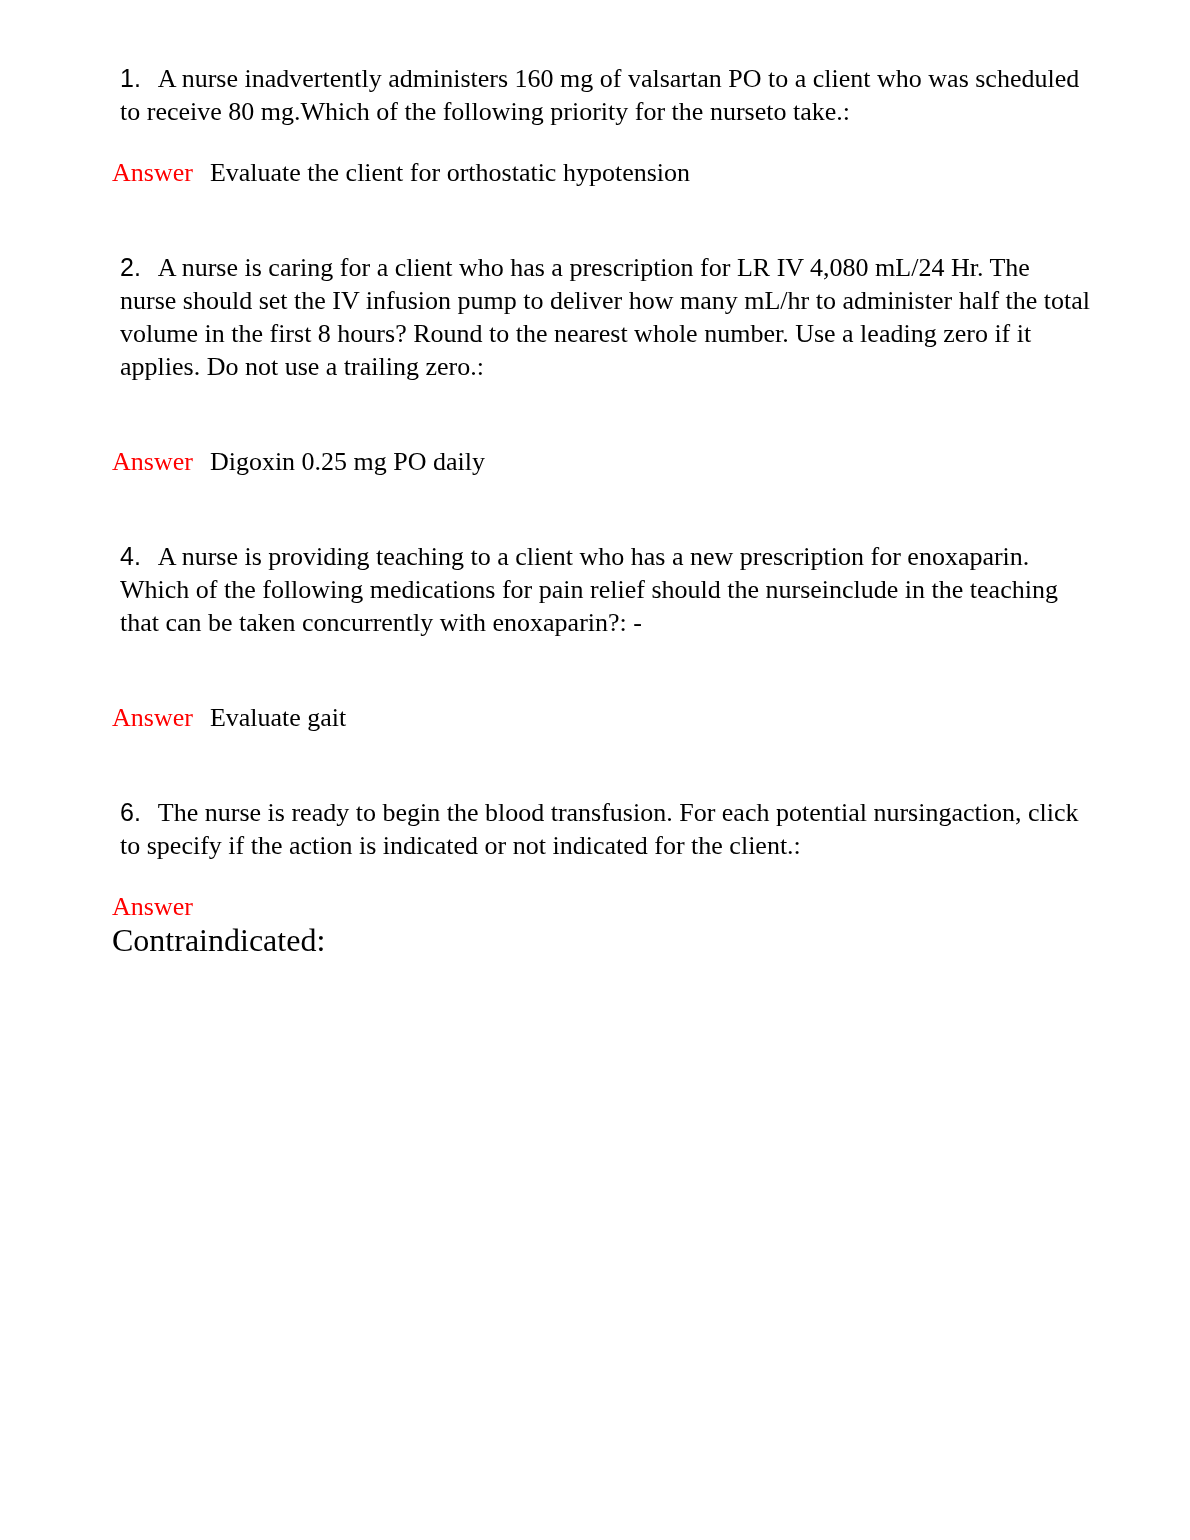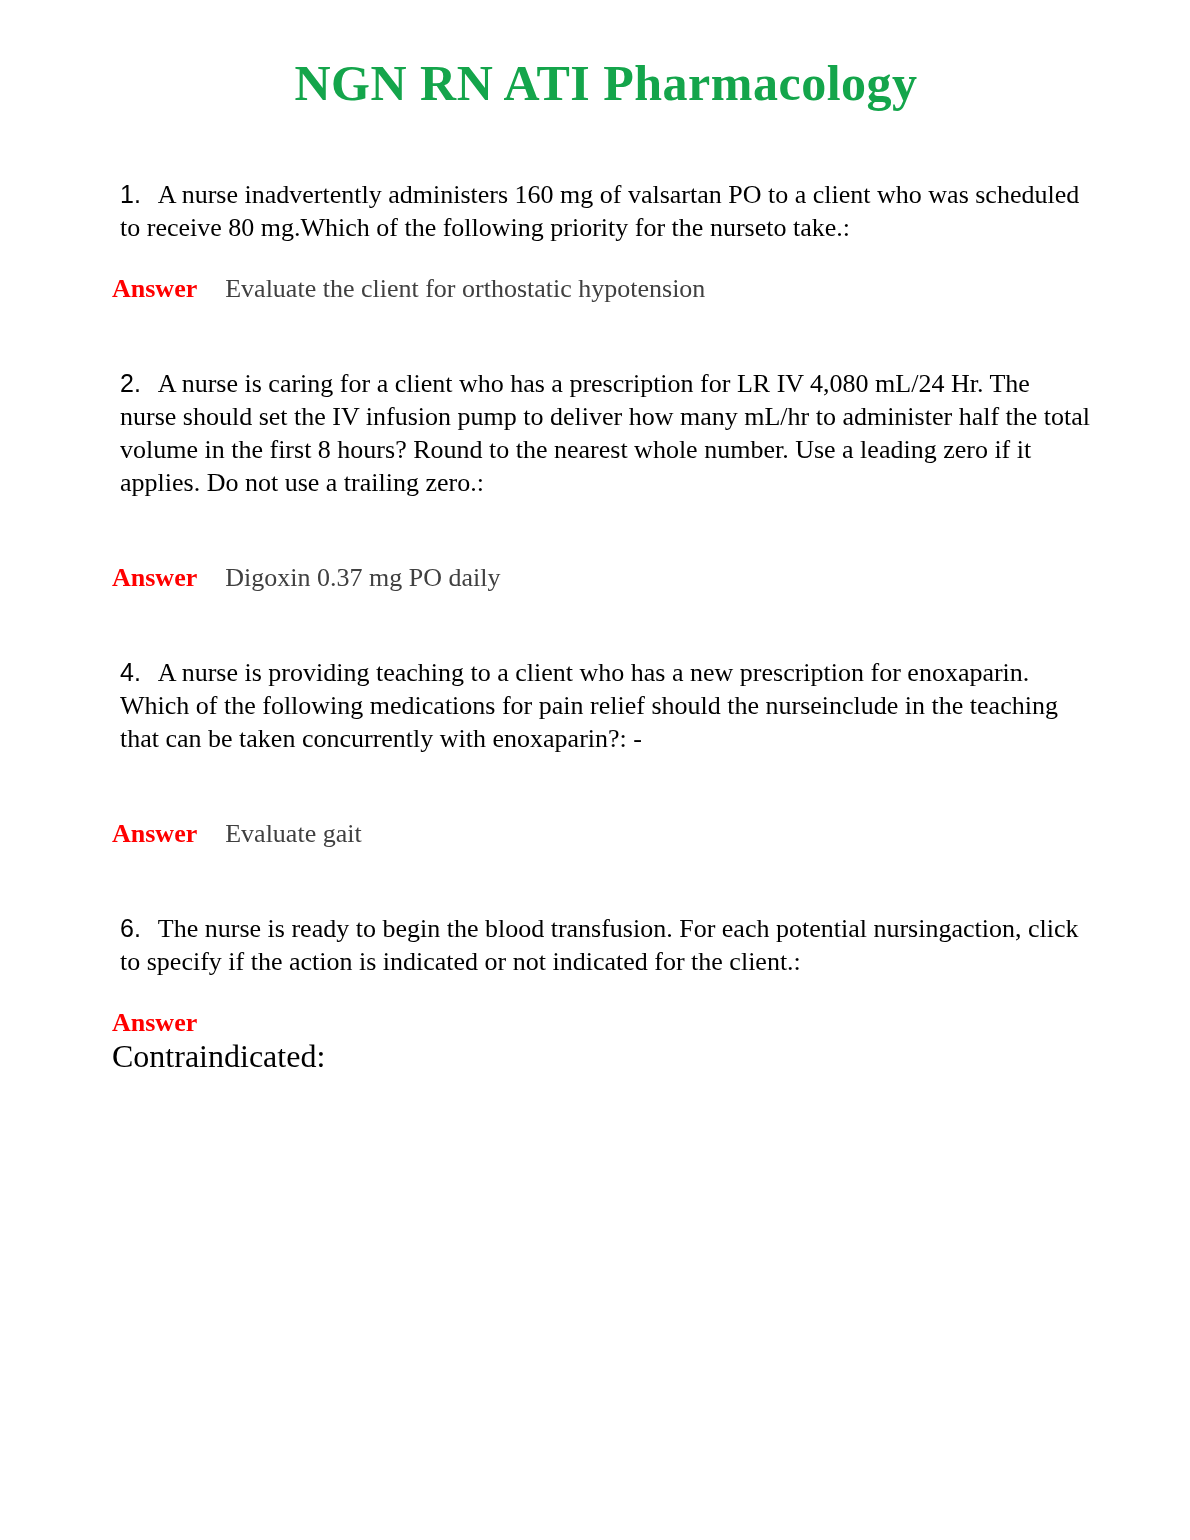--- a/index.html
+++ b/index.html
@@ -44,50 +44,49 @@
     font-size: 25px;
     margin-right: 17px;
   }
   .answer {
     margin-top: 28px;
     font-size: 26px;
     line-height: 33px;
   }
   .answer-label {
     color: var(--answer-red, #FF0000);
-    font-weight: bold;
-    margin-right: 28px;
+    font-weight: normal;
+    margin-right: 17px;
   }
   .answer-text {
-    color: #404040;
+    color: #000000;
   }
   .answer-followup {
     color: #000000;
     font-size: 32px;
     line-height: 34px;
   }
 </style>
 </head>
 <body>
 
 <div class="page">
 
-  <h1 class="doc-title">NGN RN ATI Pharmacology</h1>
 
   <div class="qa">
     <p class="question"><span class="qnum">1.</span><span class="qtext">A nurse inadvertently administers 160 mg of valsartan PO to a client who was scheduled to receive 80 mg.Which of the following priority for the nurseto take.:</span></p>
     <div class="answer"><span class="answer-label">Answer</span><span class="answer-text">Evaluate the client for orthostatic hypotension</span></div>
   </div>
 
   <div class="qa">
     <p class="question"><span class="qnum">2.</span><span class="qtext">A nurse is caring for a client who has a prescription for LR IV 4,080 mL/24 Hr. The nurse should set the IV infusion pump to deliver how many mL/hr to administer half the total volume in the first 8 hours? Round to the nearest whole number. Use a leading zero if it applies. Do not use a trailing zero.:</span></p>
   </div>
 
   <div class="qa">
-    <div class="answer"><span class="answer-label">Answer</span><span class="answer-text">Digoxin 0.37 mg PO daily</span></div>
+    <div class="answer"><span class="answer-label">Answer</span><span class="answer-text">Digoxin 0.25 mg PO daily</span></div>
   </div>
 
   <div class="qa">
     <p class="question"><span class="qnum">4.</span><span class="qtext">A nurse is providing teaching to a client who has a new prescription for enoxaparin. Which of the following medications for pain relief should the nurseinclude in the teaching that can be taken concurrently with enoxaparin?: -</span></p>
   </div>
 
   <div class="qa">
     <div class="answer"><span class="answer-label">Answer</span><span class="answer-text">Evaluate gait</span></div>
   </div>
 

